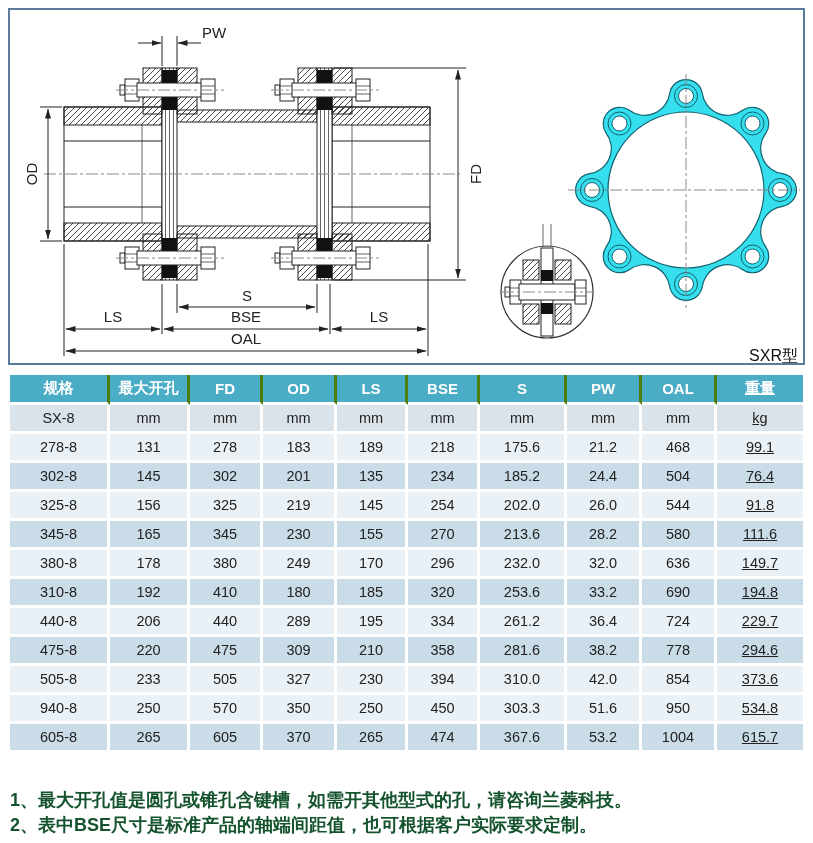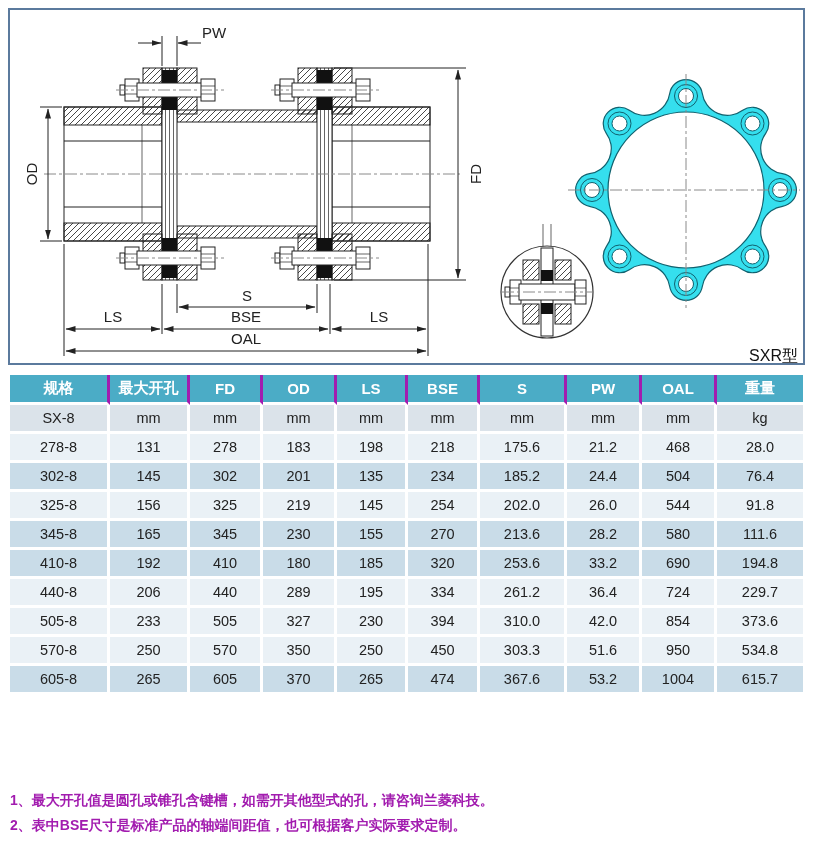--- a/index.html
+++ b/index.html
@@ -21,33 +21,33 @@
   .dimtxt{font-size:15px;fill:#222;font-family:"Liberation Sans",sans-serif;}
   .thin{stroke:var(--line,#222);stroke-width:0.7;fill:none;}
 
   table.spec{
     position:absolute;left:10px;top:375px;width:793px;
     border-collapse:separate;border-spacing:0;table-layout:fixed;background:#fff;
   }
   table.spec th{
     background:var(--header-bg,#4BACC6);color:var(--header-text,#fff);
     font-weight:bold;font-size:15px;height:27px;text-align:center;padding:0;
-    border-right:3px solid #a21caf;border-bottom:3px solid #fff;
+    border-right:3px solid #4d7c0f;border-bottom:3px solid #fff;
   }
   table.spec td{
     font-size:14.5px;color:var(--cell-text,#222);height:26px;text-align:center;padding:0;
     border-right:3px solid #fff;border-bottom:3px solid #fff;
   }
-  table.spec th:last-child, table.spec td:last-child{border-right:none;}
+  table.spec th:last-child, table.spec td:last-child{border-right:none;text-decoration:underline;}
   tr.unit td{background:var(--unit-bg,#DBE3EA);}
   tr.light td{background:var(--row-light,#EAF1F6);}
   tr.dark td{background:var(--row-dark,#C9DCE8);}
 
   .footnotes{position:absolute;left:10px;top:788px;width:790px;}
-  .footnotes p{margin:0;font-size:14px;font-weight:bold;color:#a21caf;line-height:25px;}
+  .footnotes p{margin:0;font-size:18px;font-weight:bold;color:#14532d;line-height:25px;}
 </style>
 </head>
 <body>
 
 <div class="panel">
 <svg viewBox="0 0 793 353">
   <defs>
     <pattern id="hatch" patternUnits="userSpaceOnUse" width="6" height="6">
       <path d="M0,6 L6,0" stroke="#333" stroke-width="0.9"></path>
     </pattern>
@@ -245,26 +245,26 @@
         <td>mm</td>
         <td>mm</td>
         <td>mm</td>
         <td>kg</td>
       </tr>
       <tr class="light">
         <td>278-8</td>
         <td>131</td>
         <td>278</td>
         <td>183</td>
-        <td>198</td>
+        <td>189</td>
         <td>218</td>
         <td>175.6</td>
         <td>21.2</td>
         <td>468</td>
-        <td>28.0</td>
+        <td>99.1</td>
       </tr>
       <tr class="dark">
         <td>302-8</td>
         <td>145</td>
         <td>302</td>
         <td>201</td>
         <td>135</td>
         <td>234</td>
         <td>185.2</td>
         <td>24.4</td>
@@ -288,22 +288,34 @@
         <td>165</td>
         <td>345</td>
         <td>230</td>
         <td>155</td>
         <td>270</td>
         <td>213.6</td>
         <td>28.2</td>
         <td>580</td>
         <td>111.6</td>
       </tr>
-      <tr class="dark">
-        <td>410-8</td>
+      <tr class="light">
+        <td>380-8</td>
+        <td>178</td>
+        <td>380</td>
+        <td>249</td>
+        <td>170</td>
+        <td>296</td>
+        <td>232.0</td>
+        <td>32.0</td>
+        <td>636</td>
+        <td>149.7</td>
+      </tr>
+      <tr class="dark">
+        <td>310-8</td>
         <td>192</td>
         <td>410</td>
         <td>180</td>
         <td>185</td>
         <td>320</td>
         <td>253.6</td>
         <td>33.2</td>
         <td>690</td>
         <td>194.8</td>
       </tr>
@@ -312,34 +324,46 @@
         <td>206</td>
         <td>440</td>
         <td>289</td>
         <td>195</td>
         <td>334</td>
         <td>261.2</td>
         <td>36.4</td>
         <td>724</td>
         <td>229.7</td>
       </tr>
+      <tr class="dark">
+        <td>475-8</td>
+        <td>220</td>
+        <td>475</td>
+        <td>309</td>
+        <td>210</td>
+        <td>358</td>
+        <td>281.6</td>
+        <td>38.2</td>
+        <td>778</td>
+        <td>294.6</td>
+      </tr>
       <tr class="light">
         <td>505-8</td>
         <td>233</td>
         <td>505</td>
         <td>327</td>
         <td>230</td>
         <td>394</td>
         <td>310.0</td>
         <td>42.0</td>
         <td>854</td>
         <td>373.6</td>
       </tr>
       <tr class="light">
-        <td>570-8</td>
+        <td>940-8</td>
         <td>250</td>
         <td>570</td>
         <td>350</td>
         <td>250</td>
         <td>450</td>
         <td>303.3</td>
         <td>51.6</td>
         <td>950</td>
         <td>534.8</td>
       </tr>

